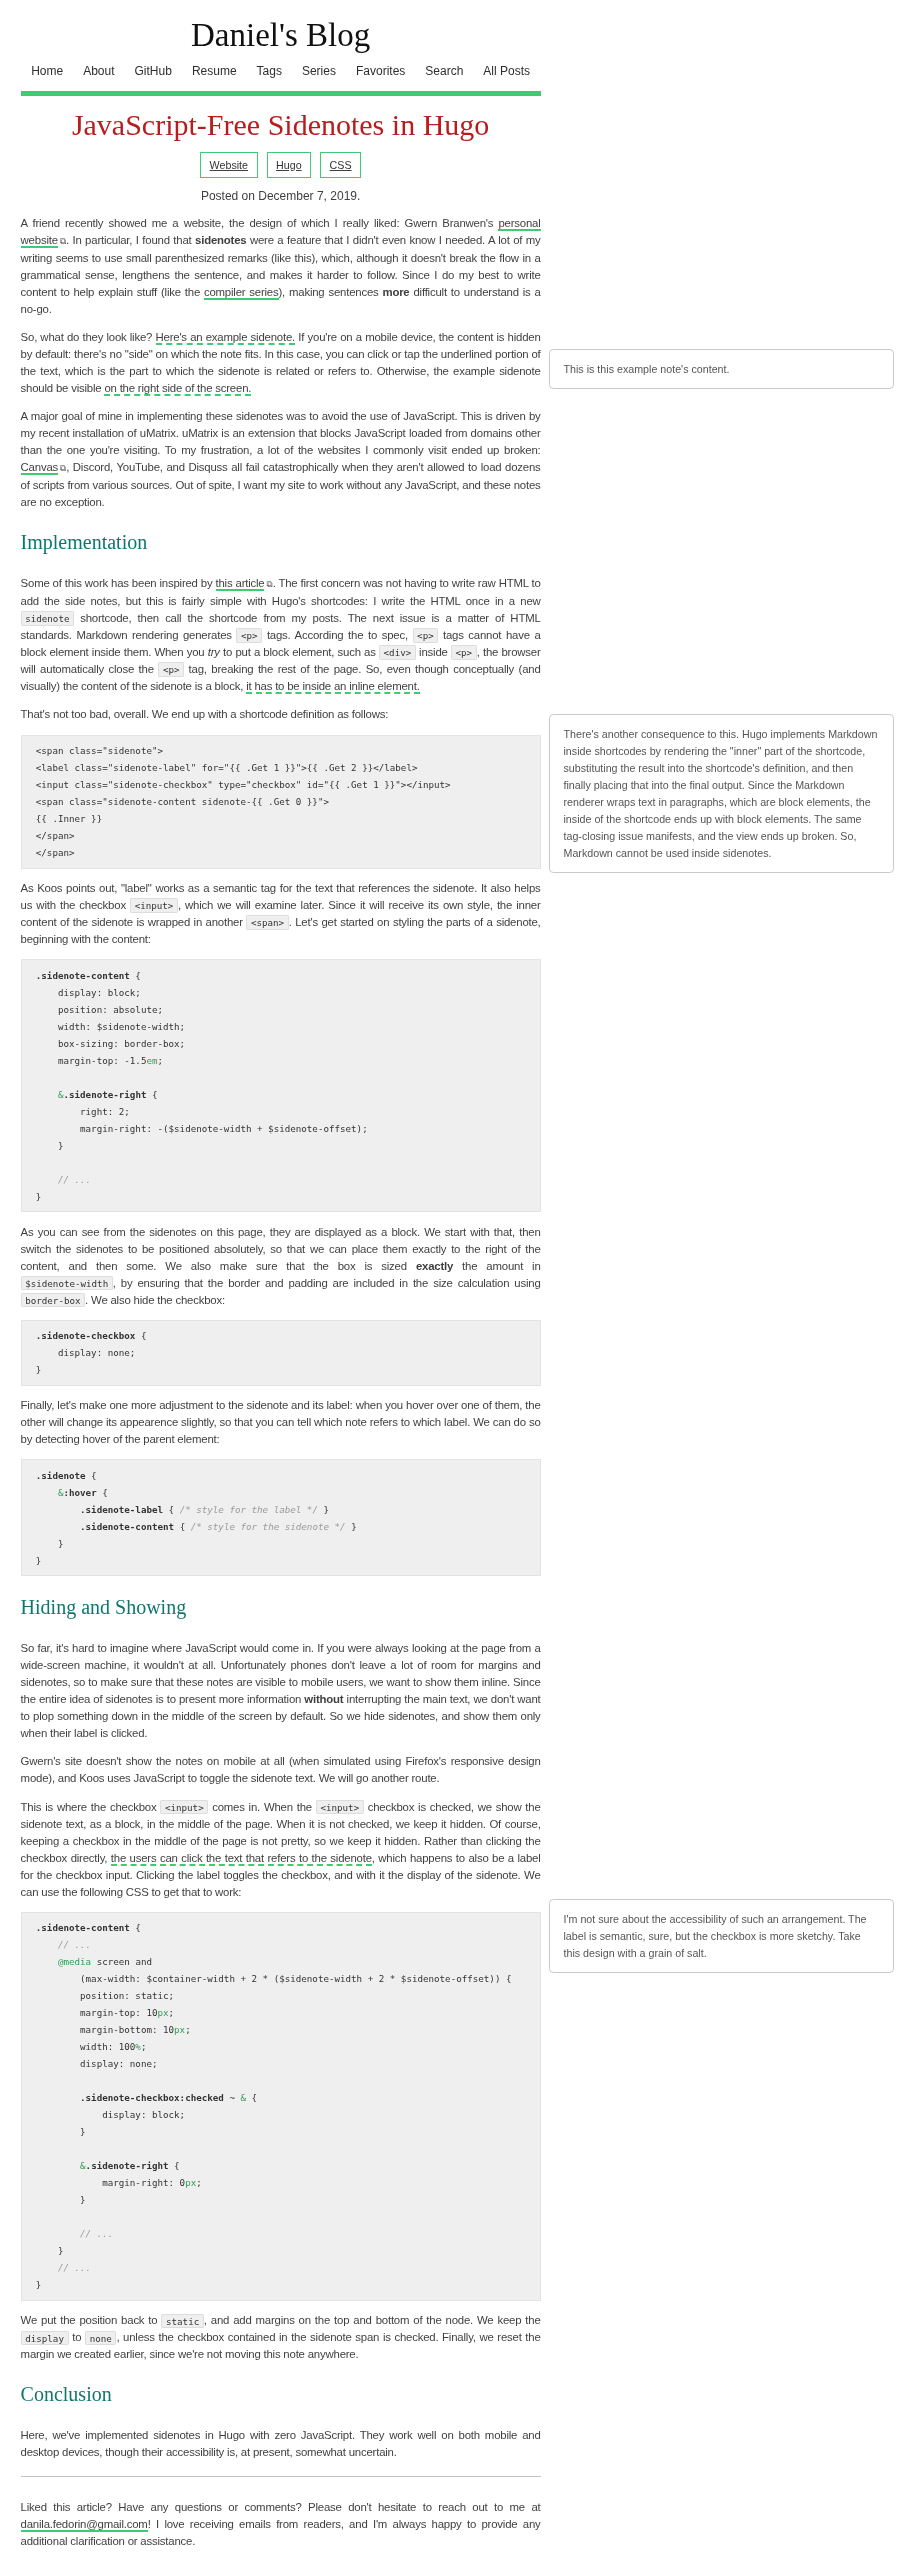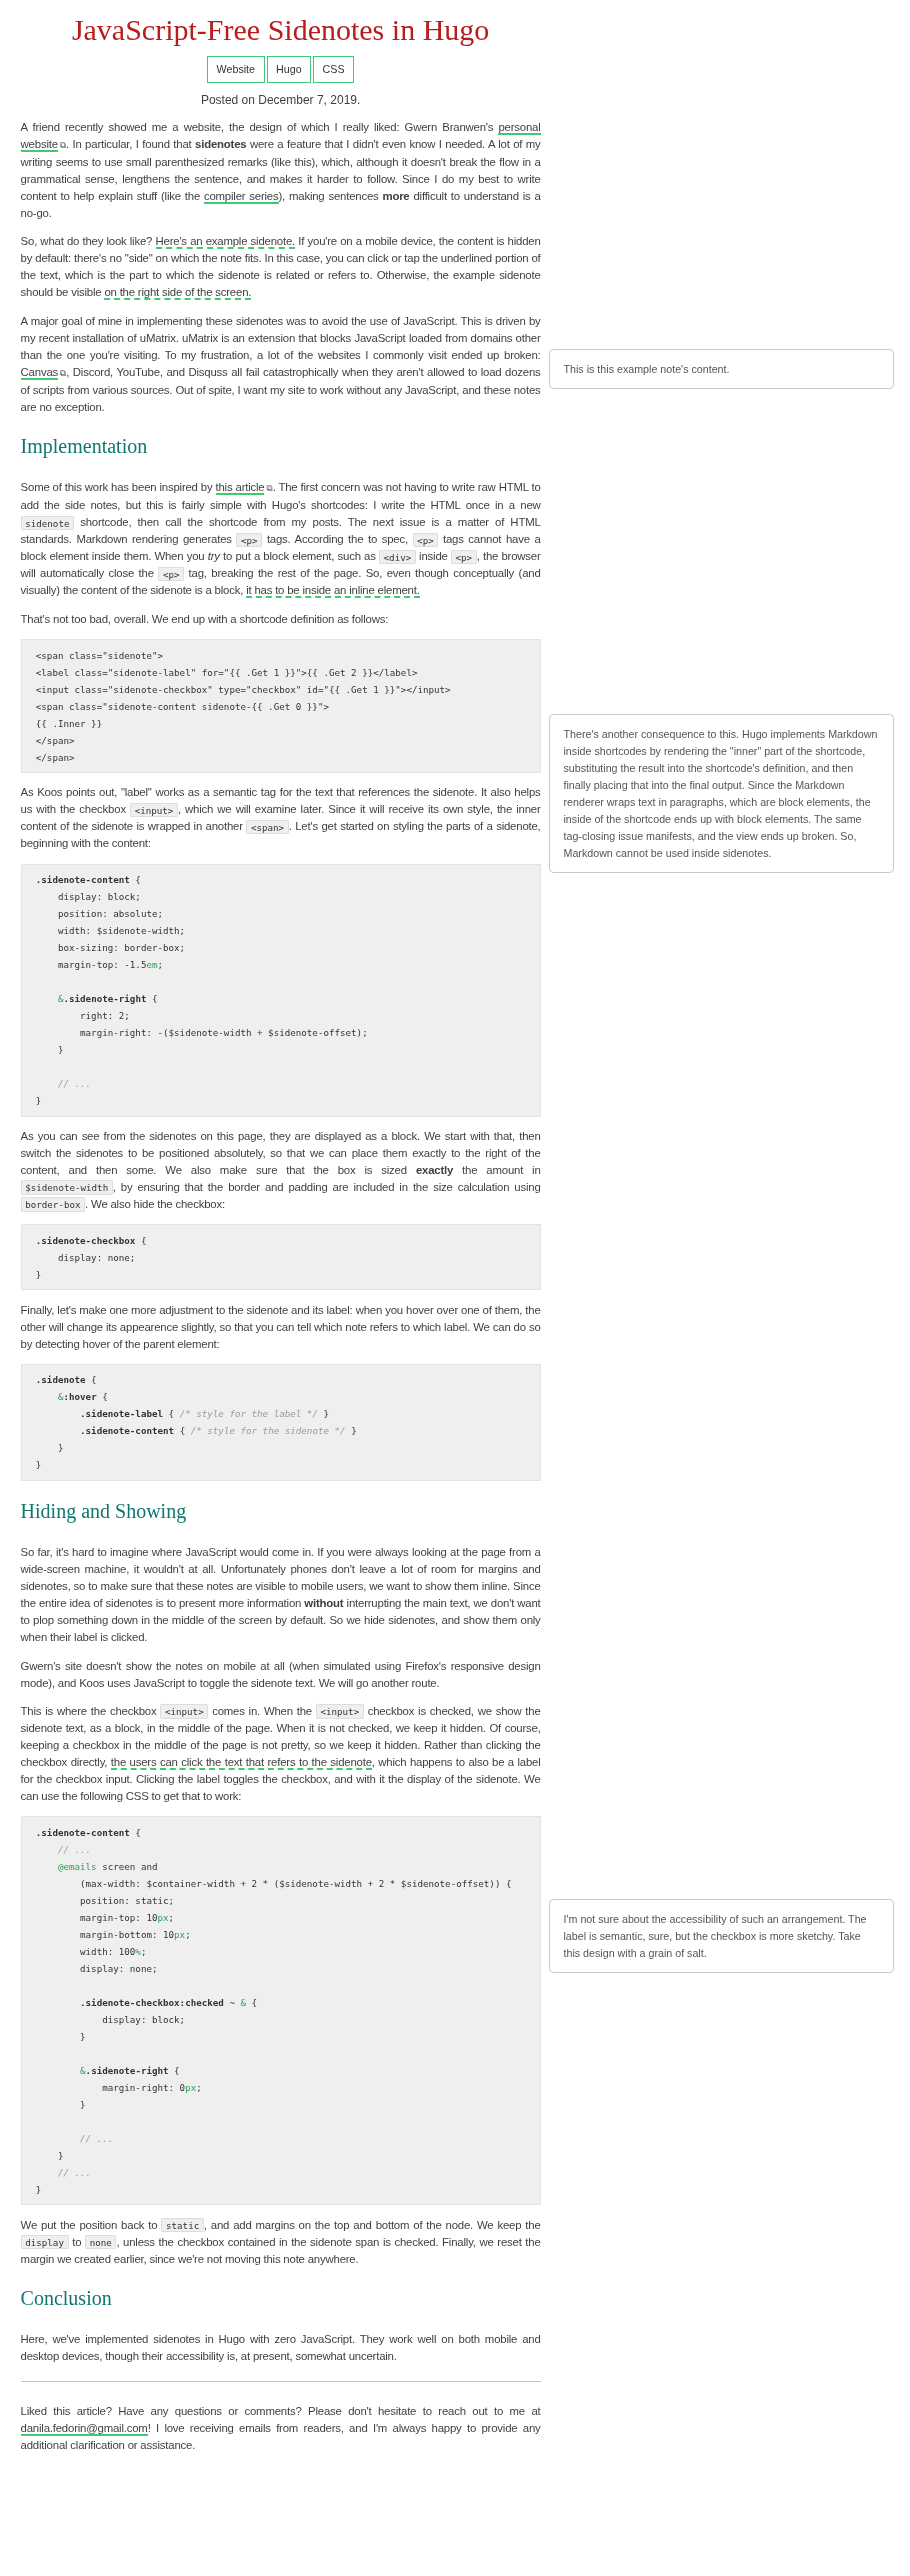--- a/index.html
+++ b/index.html
@@ -15,21 +15,21 @@
     font-size:33px;line-height:38px;margin:15.6px 0 0;
   }
   .nav{display:flex;justify-content:center;gap:20px;margin-top:10px;
     font-size:12px;line-height:14.2px;color:#2e2e2e;}
   .nav a{color:#2e2e2e;text-decoration:none;}
   .green-line{height:4.3px;background:#3ecb73;margin-top:13.5px;}
   .post-title{
     font-family:"Liberation Serif",serif;font-weight:400;color:#b91c1c;
     font-size:30px;line-height:34px;margin:12.8px 0 0;text-align:center;
   }
-  .tags{display:flex;justify-content:center;gap:2px;margin-top:9.2px;}
+  .tags{display:flex;justify-content:center;gap:9px;margin-top:9.2px;text-decoration:underline;}
   .tag{
     display:inline-block;border:0.7px solid #3ecb73;padding:6.4px 8.5px;
     font-size:10.7px;line-height:12px;color:#333;background:#fff;cursor:pointer;
   }
   .posted{text-align:center;margin-top:10.7px;font-size:12px;line-height:14.2px;color:#3f3f3f;}
 
   .para{
     font-size:11.4px;line-height:17px;letter-spacing:-0.2px;
     text-align:justify;margin:11.4px 0;color:#3f3f3f;
   }
@@ -63,20 +63,35 @@
     padding:10.7px 13.5px;font-size:10.7px;line-height:17px;color:#555;margin-top:20px;
   }
   .sn1{top:329px;}
   .sn2{top:694px;}
   .sn3{top:1879px;}
 </style>
 </head>
 <body>
 
 <div class="col">
+  <header class="site-header">
+    <h1 class="blog-title">Daniel's Blog</h1>
+    <nav class="nav">
+        <a href="#">Home</a>
+        <a href="#">About</a>
+        <a href="#">GitHub</a>
+        <a href="#">Resume</a>
+        <a href="#">Tags</a>
+        <a href="#">Series</a>
+        <a href="#">Favorites</a>
+        <a href="#">Search</a>
+        <a href="#">All Posts</a>
+      </nav>
+    <div class="green-line"></div>
+  </header>
 
   <h2 class="post-title">JavaScript-Free Sidenotes in Hugo</h2>
   <div class="tags">
       <span class="tag">Website</span>
       <span class="tag">Hugo</span>
       <span class="tag">CSS</span>
     </div>
   <div class="posted">Posted on December 7, 2019.</div>
 
   <main>
@@ -118,21 +133,21 @@
 <span>        </span><span class="tok-sel">.sidenote-label</span><span> { </span><span class="tok-c">/* style for the label */</span><span> }</span>
 <span>        </span><span class="tok-sel">.sidenote-content</span><span> { </span><span class="tok-c">/* style for the sidenote */</span><span> }</span>
 <span>    }</span>
 <span>}</span></pre>
       <h3 class="section-heading">Hiding and Showing</h3>
       <p class="para"><span>So far, it's hard to imagine where JavaScript would come in. If you were always looking at the page from a wide-screen machine, it wouldn't at all. Unfortunately phones don't leave a lot of room for margins and sidenotes, so to make sure that these notes are visible to mobile users, we want to show them inline. Since the entire idea of sidenotes is to present more information </span><span class="b">without</span><span> interrupting the main text, we don't want to plop something down in the middle of the screen by default. So we hide sidenotes, and show them only when their label is clicked.</span></p>
       <p class="para"><span>Gwern's site doesn't show the notes on mobile at all (when simulated using Firefox's responsive design mode), and Koos uses JavaScript to toggle the sidenote text. We will go another route.</span></p>
       <p class="para"><span>This is where the checkbox </span><span class="icode">&lt;input&gt;</span><span> comes in. When the </span><span class="icode">&lt;input&gt;</span><span> checkbox is checked, we show the sidenote text, as a block, in the middle of the page. When it is not checked, we keep it hidden. Of course, keeping a checkbox in the middle of the page is not pretty, so we keep it hidden. Rather than clicking the checkbox directly, </span><span class="note-label">the users can click the text that refers to the sidenote</span><span>, which happens to also be a label for the checkbox input. Clicking the label toggles the checkbox, and with it the display of the sidenote. We can use the following CSS to get that to work:</span></p>
       <pre class="codeblock"><span class="tok-sel">.sidenote-content</span><span> {</span>
 <span>    </span><span class="tok-c">// ...</span>
-<span>    </span><span class="tok-g">@emails</span><span> screen and</span>
+<span>    </span><span class="tok-g">@media</span><span> screen and</span>
 <span>        (max-width: $container-width + 2 * ($sidenote-width + 2 * $sidenote-offset)) {</span>
 <span>        position: static;</span>
 <span>        margin-top: 10</span><span class="tok-g">px</span><span>;</span>
 <span>        margin-bottom: 10</span><span class="tok-g">px</span><span>;</span>
 <span>        width: 100</span><span class="tok-g">%</span><span>;</span>
 <span>        display: none;</span>
 
 <span>        </span><span class="tok-sel">.sidenote-checkbox:checked</span><span> ~ </span><span class="tok-g">&amp;</span><span> {</span>
 <span>            display: block;</span>
 <span>        }</span>

